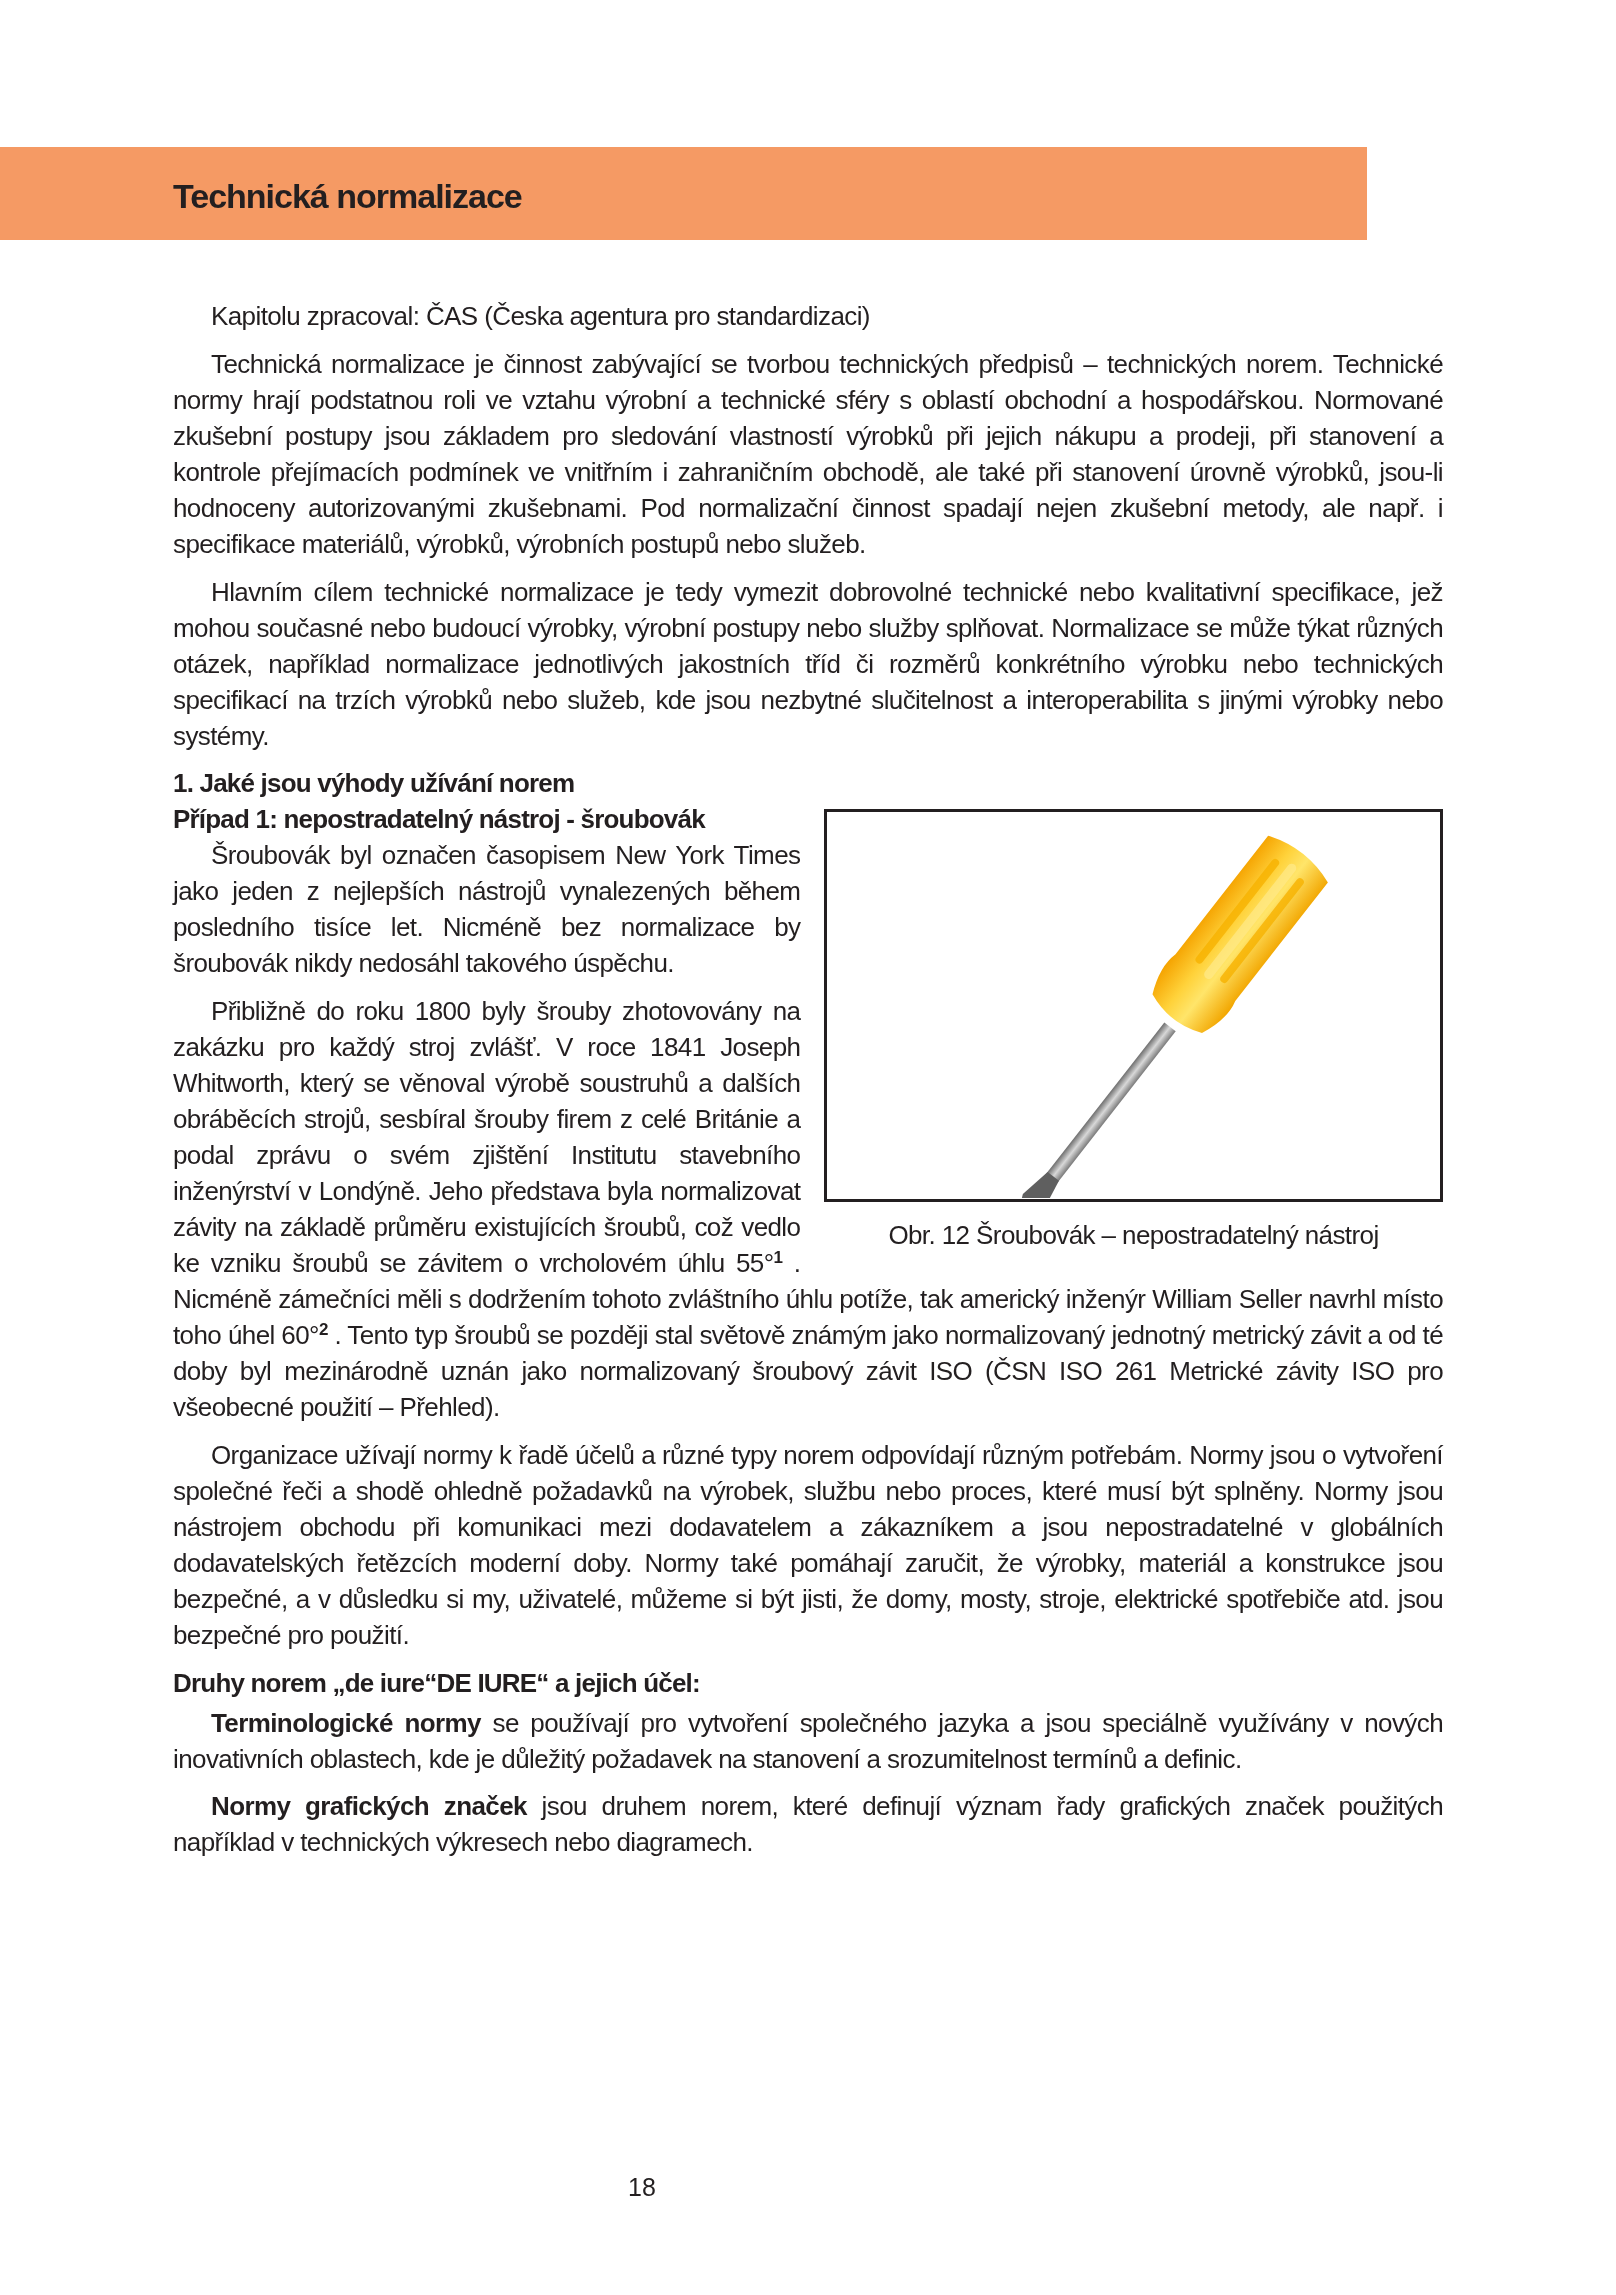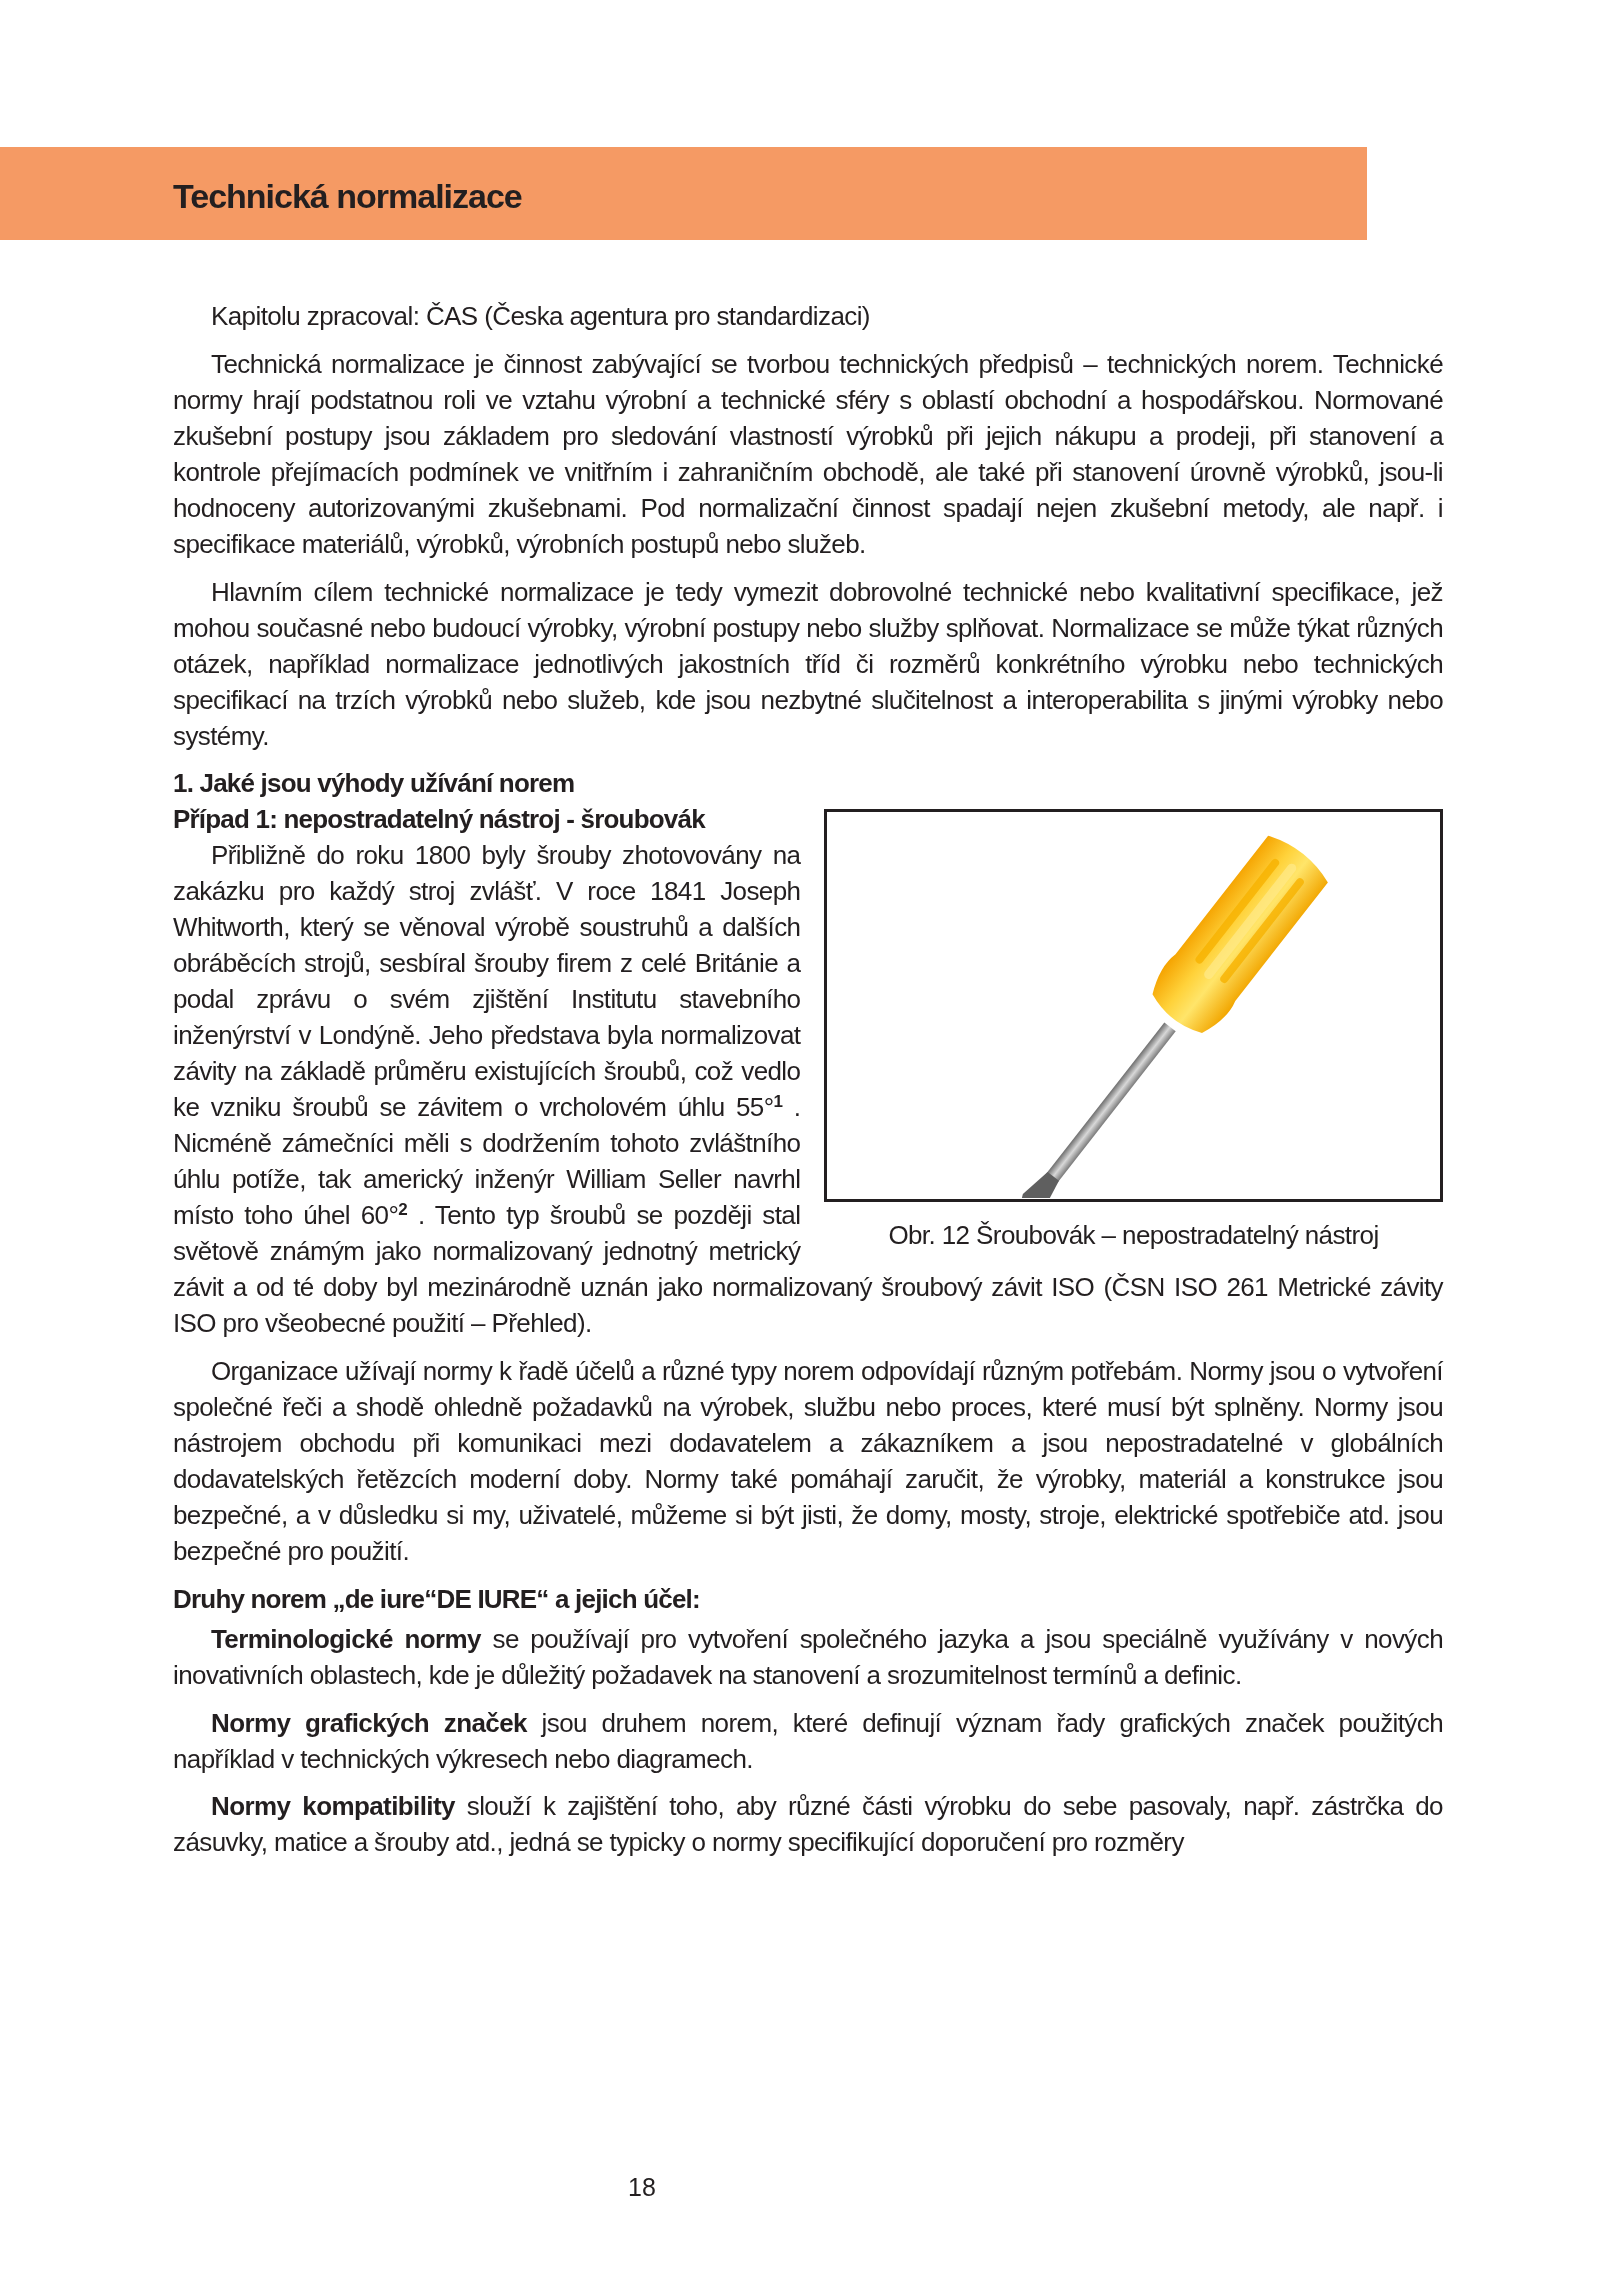--- a/index.html
+++ b/index.html
@@ -122,29 +122,29 @@
           <rect x="18" y="-130" width="12" height="200" rx="6" fill="#F6B100" opacity="0.8"></rect>
           <rect x="-6" y="-140" width="14" height="220" rx="7" fill="#FFE98A" opacity="0.7"></rect>
         </g>
       </svg>
     </div>
     <div class="figure-caption">Obr. 12 Šroubovák – nepostradatelný nástroj</div>
   </div>
 
   <div class="h h2">Případ 1: nepostradatelný nástroj - šroubovák</div>
 
+  <p class="p">Šroubovák byl označen časopisem New York Times jako jeden z nejlepších nástrojů vynalezených během posledního tisíce let. Nicméně bez normalizace by šroubovák nikdy nedosáhl takového úspěchu.</p>
 
   <p class="p"><span>Přibližně do roku 1800 byly šrouby zhotovovány na zakázku pro každý stroj zvlášť. V roce 1841 Joseph Whitworth, který se věnoval výrobě soustruhů a dalších obráběcích strojů, sesbíral šrouby firem z celé Británie a podal zprávu o svém zjištění Institutu stavebního inženýrství v Londýně. Jeho představa byla normalizovat závity na základě průměru existujících šroubů, což vedlo ke vzniku šroubů se závitem o vrcholovém úhlu 55°</span><sup>1</sup><span> . Nicméně zámečníci měli s dodržením tohoto zvláštního úhlu potíže, tak americký inženýr William Seller navrhl místo toho úhel 60°</span><sup>2</sup><span> . Tento typ šroubů se později stal světově známým jako normalizovaný jednotný metrický závit a od té doby byl mezinárodně uznán jako normalizovaný šroubový závit ISO (ČSN ISO 261 Metrické závity ISO pro všeobecné použití – Přehled).</span></p>
 
   <p class="p">Organizace užívají normy k řadě účelů a různé typy norem odpovídají různým potřebám. Normy jsou o vytvoření společné řeči a shodě ohledně požadavků na výrobek, službu nebo proces, které musí být splněny. Normy jsou nástrojem obchodu při komunikaci mezi dodavatelem a zákazníkem a jsou nepostradatelné v globálních dodavatelských řetězcích moderní doby. Normy také pomáhají zaručit, že výrobky, materiál a konstrukce jsou bezpečné, a v důsledku si my, uživatelé, můžeme si být jisti, že domy, mosty, stroje, elektrické spotřebiče atd. jsou bezpečné pro použití.</p>
 
   <div class="h" style="margin-bottom:3.9px;">Druhy norem „de iure“DE IURE“ a jejich účel:</div>
 
   <p class="p"><b>Terminologické normy</b><span> se používají pro vytvoření společného jazyka a jsou speciálně využívány v nových inovativních oblastech, kde je důležitý požadavek na stanovení a srozumitelnost termínů a definic.</span></p>
 
   <p class="p"><b>Normy grafických značek</b><span> jsou druhem norem, které definují význam řady grafických značek použitých například v technických výkresech nebo diagramech.</span></p>
 
-  <p class="p"><b>Normy kompatibility</b><span> slouží k zajištění toho, aby různé části výrobku do sebe pasovaly, např. zástrčka do zásuvky, matice a šrouby atd., jedná se typicky o normy specifikující doporučení pro rozměry</span></p>
 
 </div>
 
 <div class="page-number">18</div>
 
 
 </body></html>

